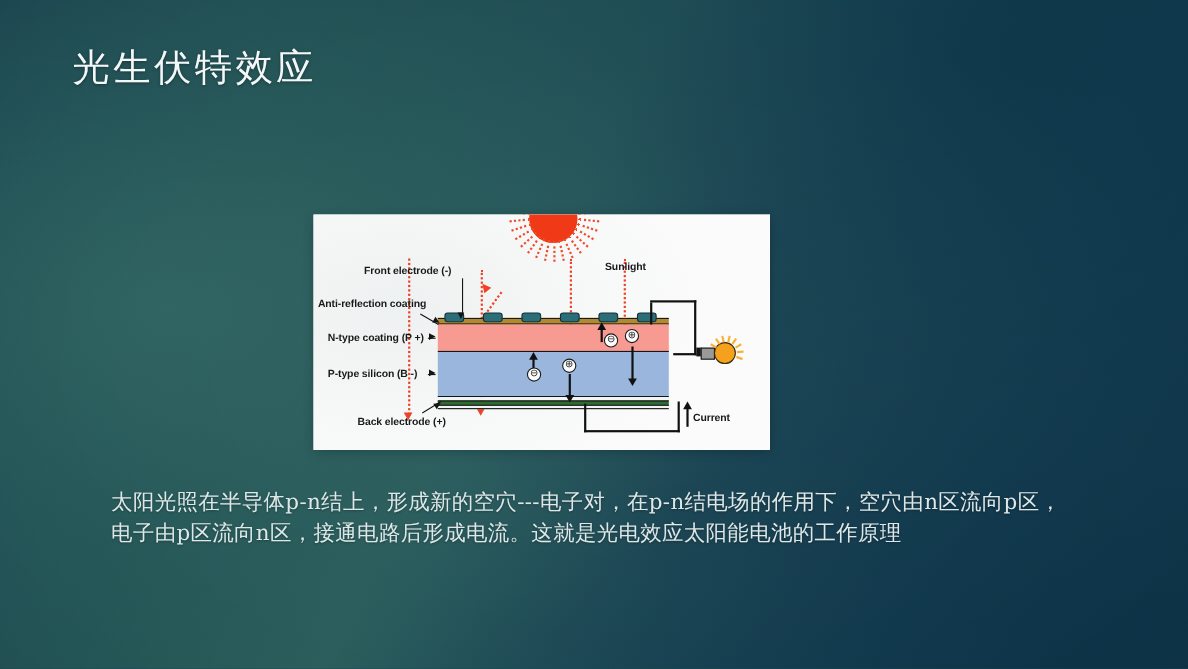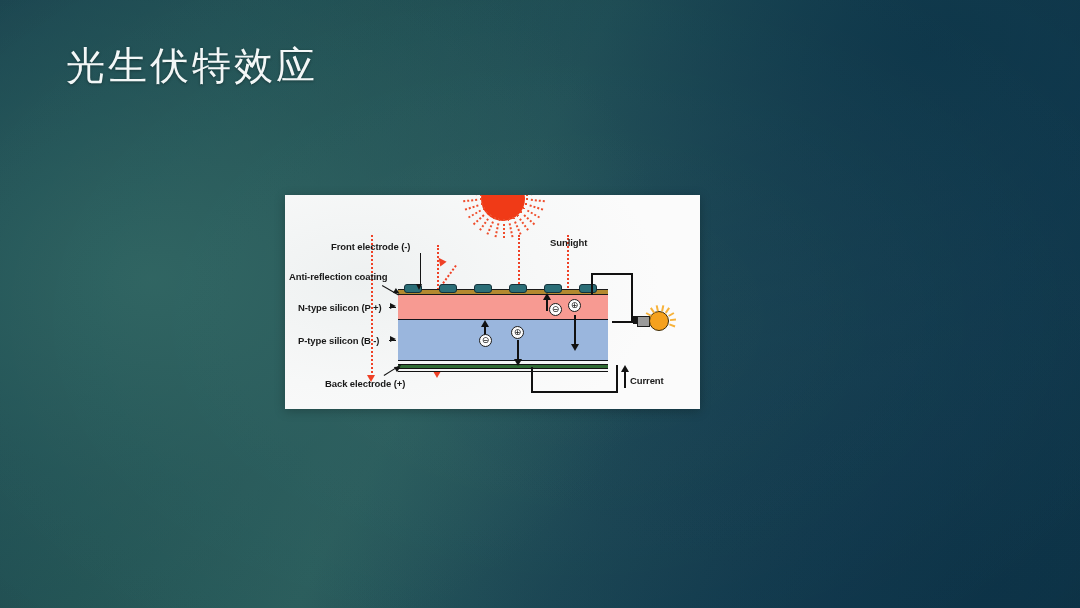--- a/index.html
+++ b/index.html
@@ -25,21 +25,21 @@
     content:"";
     position:absolute; inset:0;
     background:radial-gradient(ellipse 1200px 760px at 50% 52%, rgba(255,255,255,0.035) 0%, rgba(0,0,0,0.0) 55%, rgba(0,0,0,0.18) 100%);
     pointer-events:none;
   }
 
   
   #title {
     position:absolute; left:66px; top:39px;
     font-family:"DejaVu Serif", serif;
-    font-size:39px;
+    font-size:34px;
     letter-spacing:3px;
     color:#f3f7f7;
     text-shadow:0 1px 3px rgba(0,0,0,0.35);
     white-space:nowrap;
     z-index:5;
   }
 
   
   #body-text {
     position:absolute; left:101px; top:443px;
@@ -278,21 +278,21 @@
     </div>
 
     <div class="lbl" style="left:46px; top:46px;">Front electrode (-)</div>
     <div class="leader leader-v" style="left:135px; top:58px; height:33px;"></div>
     <div class="arrow-d" style="left:131px; top:89px;"></div>
 
     <div class="lbl" style="left:4px; top:76px;">Anti-reflection coating</div>
     <div class="diag-leader" style="left:97px; top:90px; width:19px; transform:rotate(30deg);"></div>
     <div class="diag-arrow" style="left:109px; top:94px; transform:rotate(30deg);"></div>
 
-    <div class="lbl" style="left:13px; top:107px;">N-type silicon (P +)</div>
+    <div class="lbl" style="left:13px; top:107px;">N-type coating (P +)</div>
     <div class="leader leader-h" style="left:104px; top:112px; width:7px;"></div>
     <div class="arrow-r" style="left:105px; top:108px;"></div>
 
     <div class="lbl" style="left:13px; top:140px;">P-type silicon (B -)</div>
     <div class="leader leader-h" style="left:104px; top:145px; width:7px;"></div>
     <div class="arrow-r" style="left:105px; top:141px;"></div>
 
     <div class="lbl" style="left:40px; top:183px;">Back electrode (+)</div>
     <div class="diag-leader" style="left:99px; top:180px; width:20px; transform:rotate(-32deg);"></div>
     <div class="diag-arrow" style="left:110px; top:170px; transform:rotate(-32deg);"></div>
@@ -318,14 +318,15 @@
 
     <div class="wire" style="left:331px; top:170px; width:2px; height:28px; border:none; background:#111;"></div>
     <div class="wire" style="left:246px; top:196px; width:87px; height:2px; border:none; background:#111;"></div>
     <div class="wire" style="left:246px; top:172px; width:2px; height:26px; border:none; background:#111;"></div>
 
     <div class="cur-arrow-stem" style="left:339px; top:176px; width:2px; height:17px;"></div>
     <div class="cur-arrow-head" style="left:336px; top:170px;"></div>
     <div class="lbl" style="left:345px; top:180px;">Current</div>
   </div>
 
+  <div id="body-text">太阳光照在半导体p-n结上，形成新的空穴---电子对，在p-n结电场的作用下，空穴由n区流向p区，电子由p区流向n区，接通电路后形成电流。这就是光电效应太阳能电池的工作原理</div>
 
 </div>
 
 </body></html>

